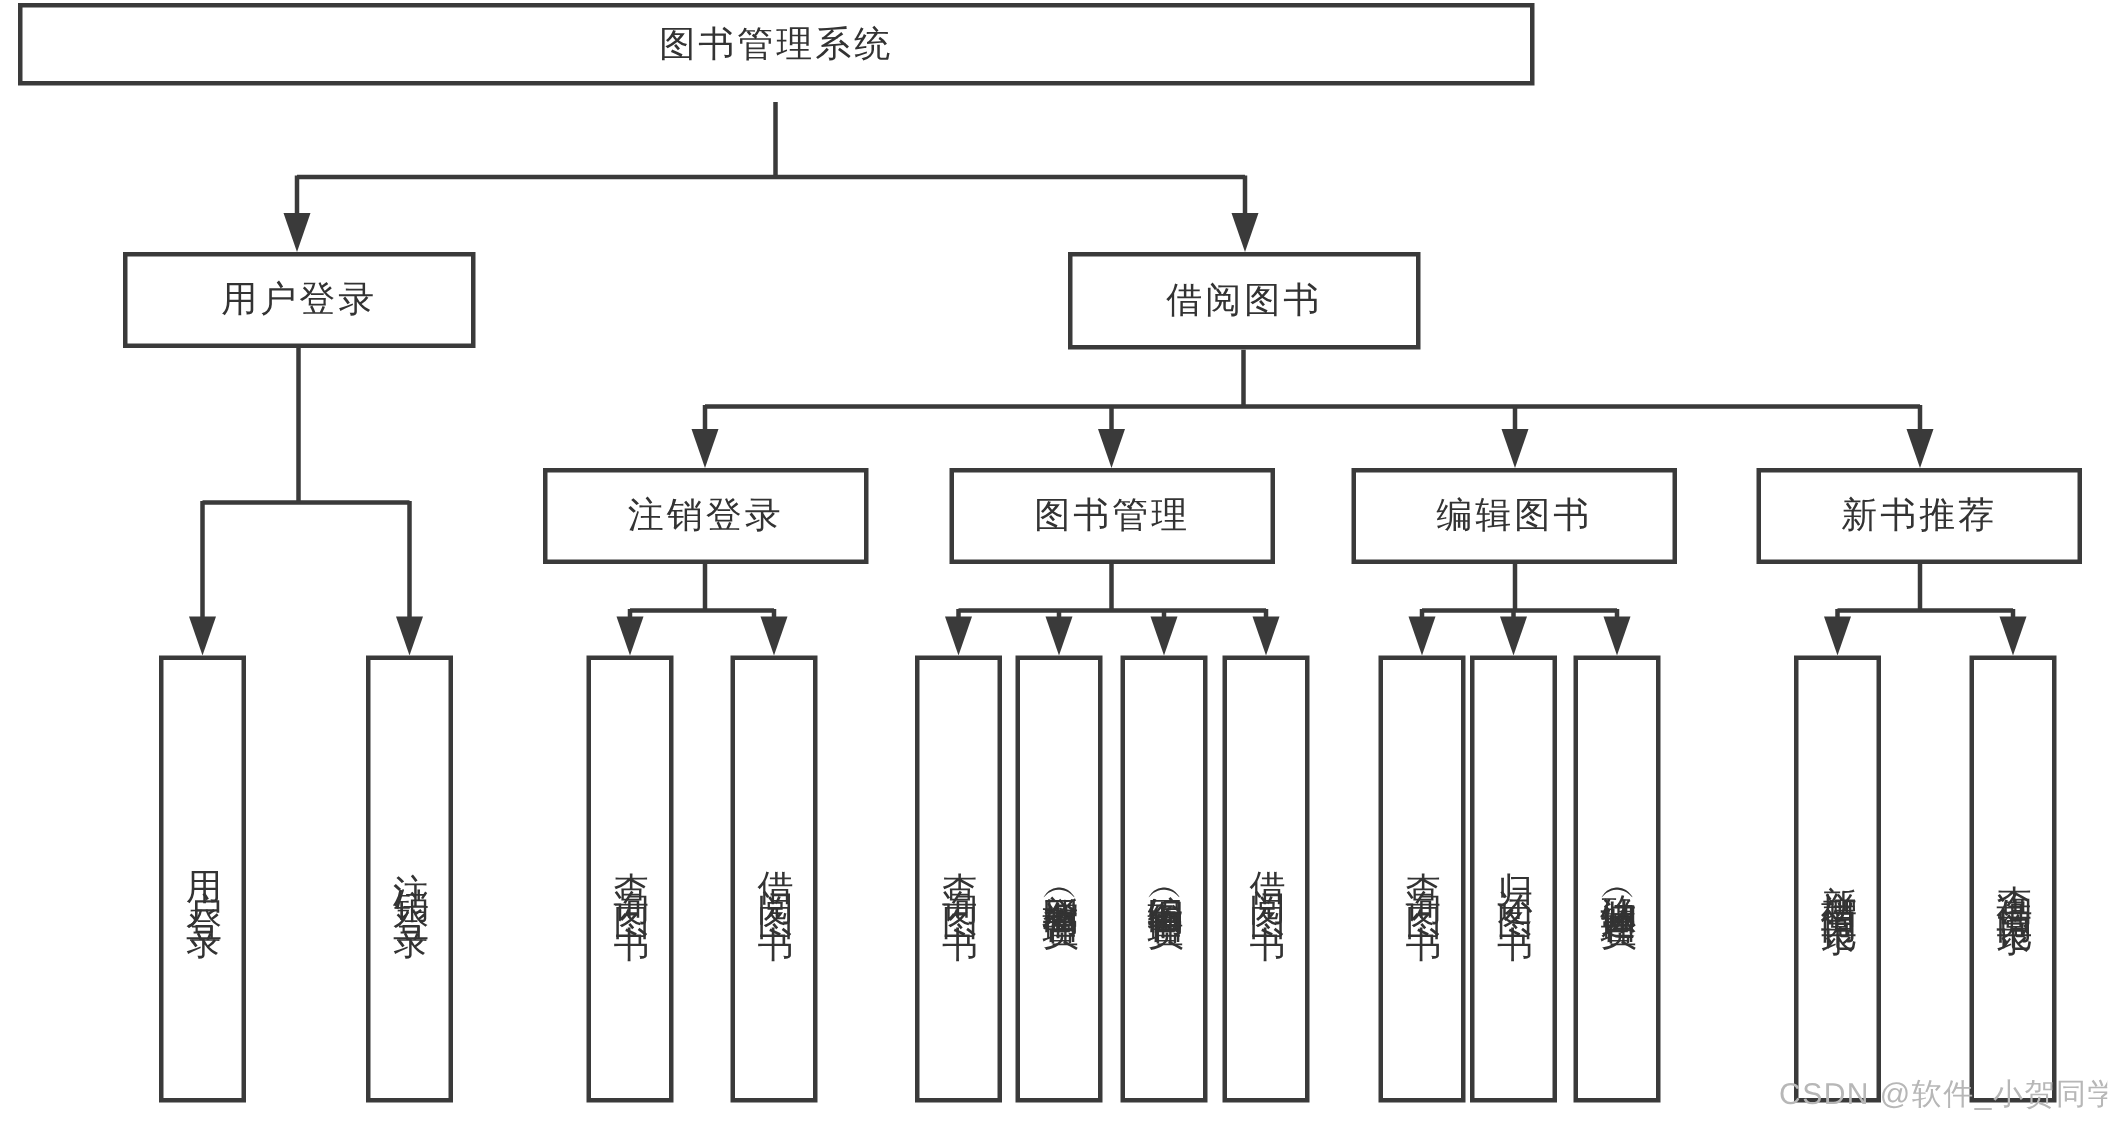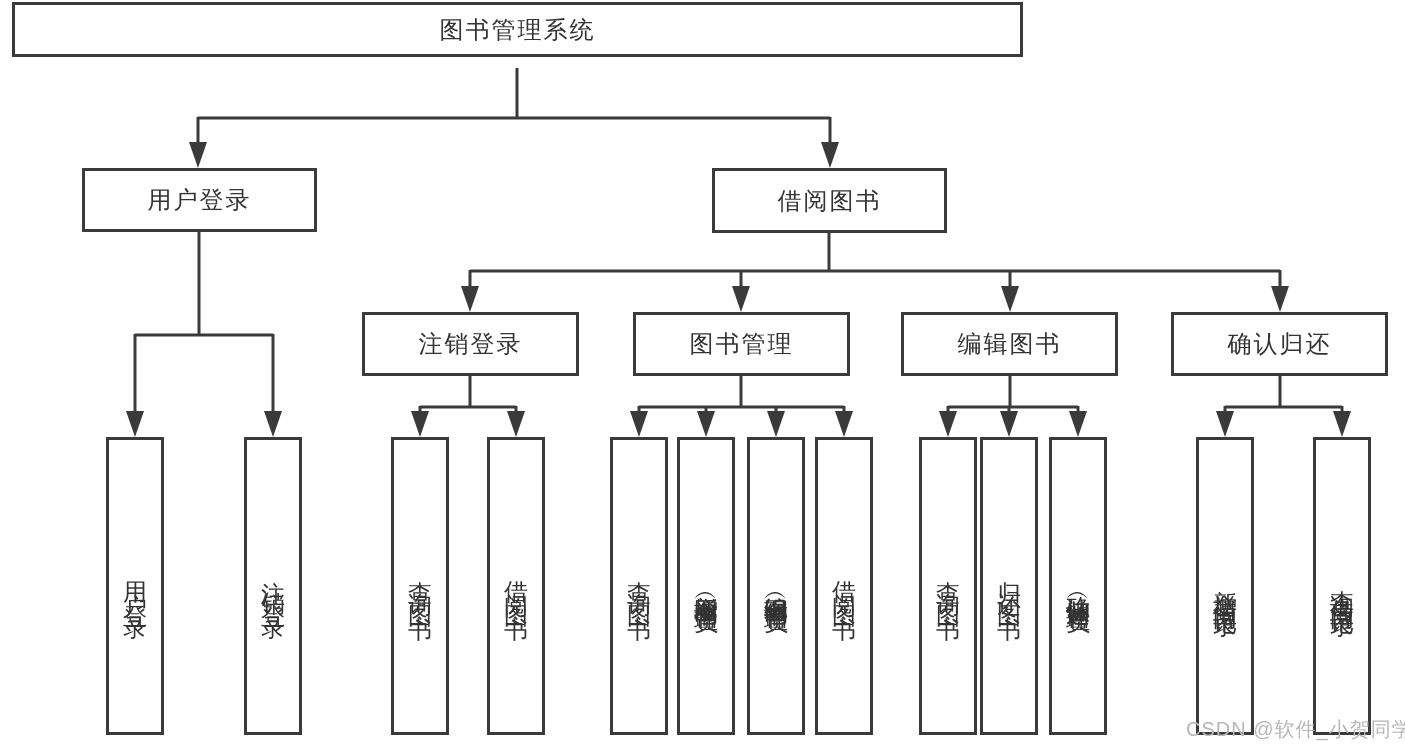--- a/index.html
+++ b/index.html
@@ -117,21 +117,21 @@
   </svg>
 
   <div class="node hbox" style="left:12px; top:2px; width:1011px; height:55px;">图书管理系统</div>
 
   <div class="node hbox" style="left:82px; top:168px; width:235px; height:64px;">用户登录</div>
   <div class="node hbox" style="left:712px; top:168px; width:235px; height:65px;">借阅图书</div>
 
   <div class="node hbox" style="left:362px; top:312px; width:217px; height:64px;">注销登录</div>
   <div class="node hbox" style="left:633px; top:312px; width:217px; height:64px;">图书管理</div>
   <div class="node hbox" style="left:901px; top:312px; width:217px; height:64px;">编辑图书</div>
-  <div class="node hbox" style="left:1171px; top:312px; width:217px; height:64px;">确认归还</div>
+  <div class="node hbox" style="left:1171px; top:312px; width:217px; height:64px;">新书推荐</div>
 
   <div class="node vbox" style="left: 106px; top: 437px; width: 58px; height: 298px; letter-spacing: 12px;">用户登录</div>
   <div class="node vbox" style="left: 244px; top: 437px; width: 58px; height: 298px; letter-spacing: 12px;">注销登录</div>
 
   <div class="node vbox" style="left: 391px; top: 437px; width: 58px; height: 298px; letter-spacing: 12px;">查询图书</div>
   <div class="node vbox" style="left: 487px; top: 437px; width: 58px; height: 298px; letter-spacing: 12px;">借阅图书</div>
 
   <div class="node vbox" style="left: 610px; top: 437px; width: 58px; height: 298px; letter-spacing: 12px;">查询图书</div>
   <div class="node vbox" style="left: 677px; top: 437px; width: 58px; height: 298px; letter-spacing: 2px;">新增图书（管理员）</div>
   <div class="node vbox" style="left: 747px; top: 437px; width: 58px; height: 298px; letter-spacing: 2px;">编辑图书（管理员）</div>

